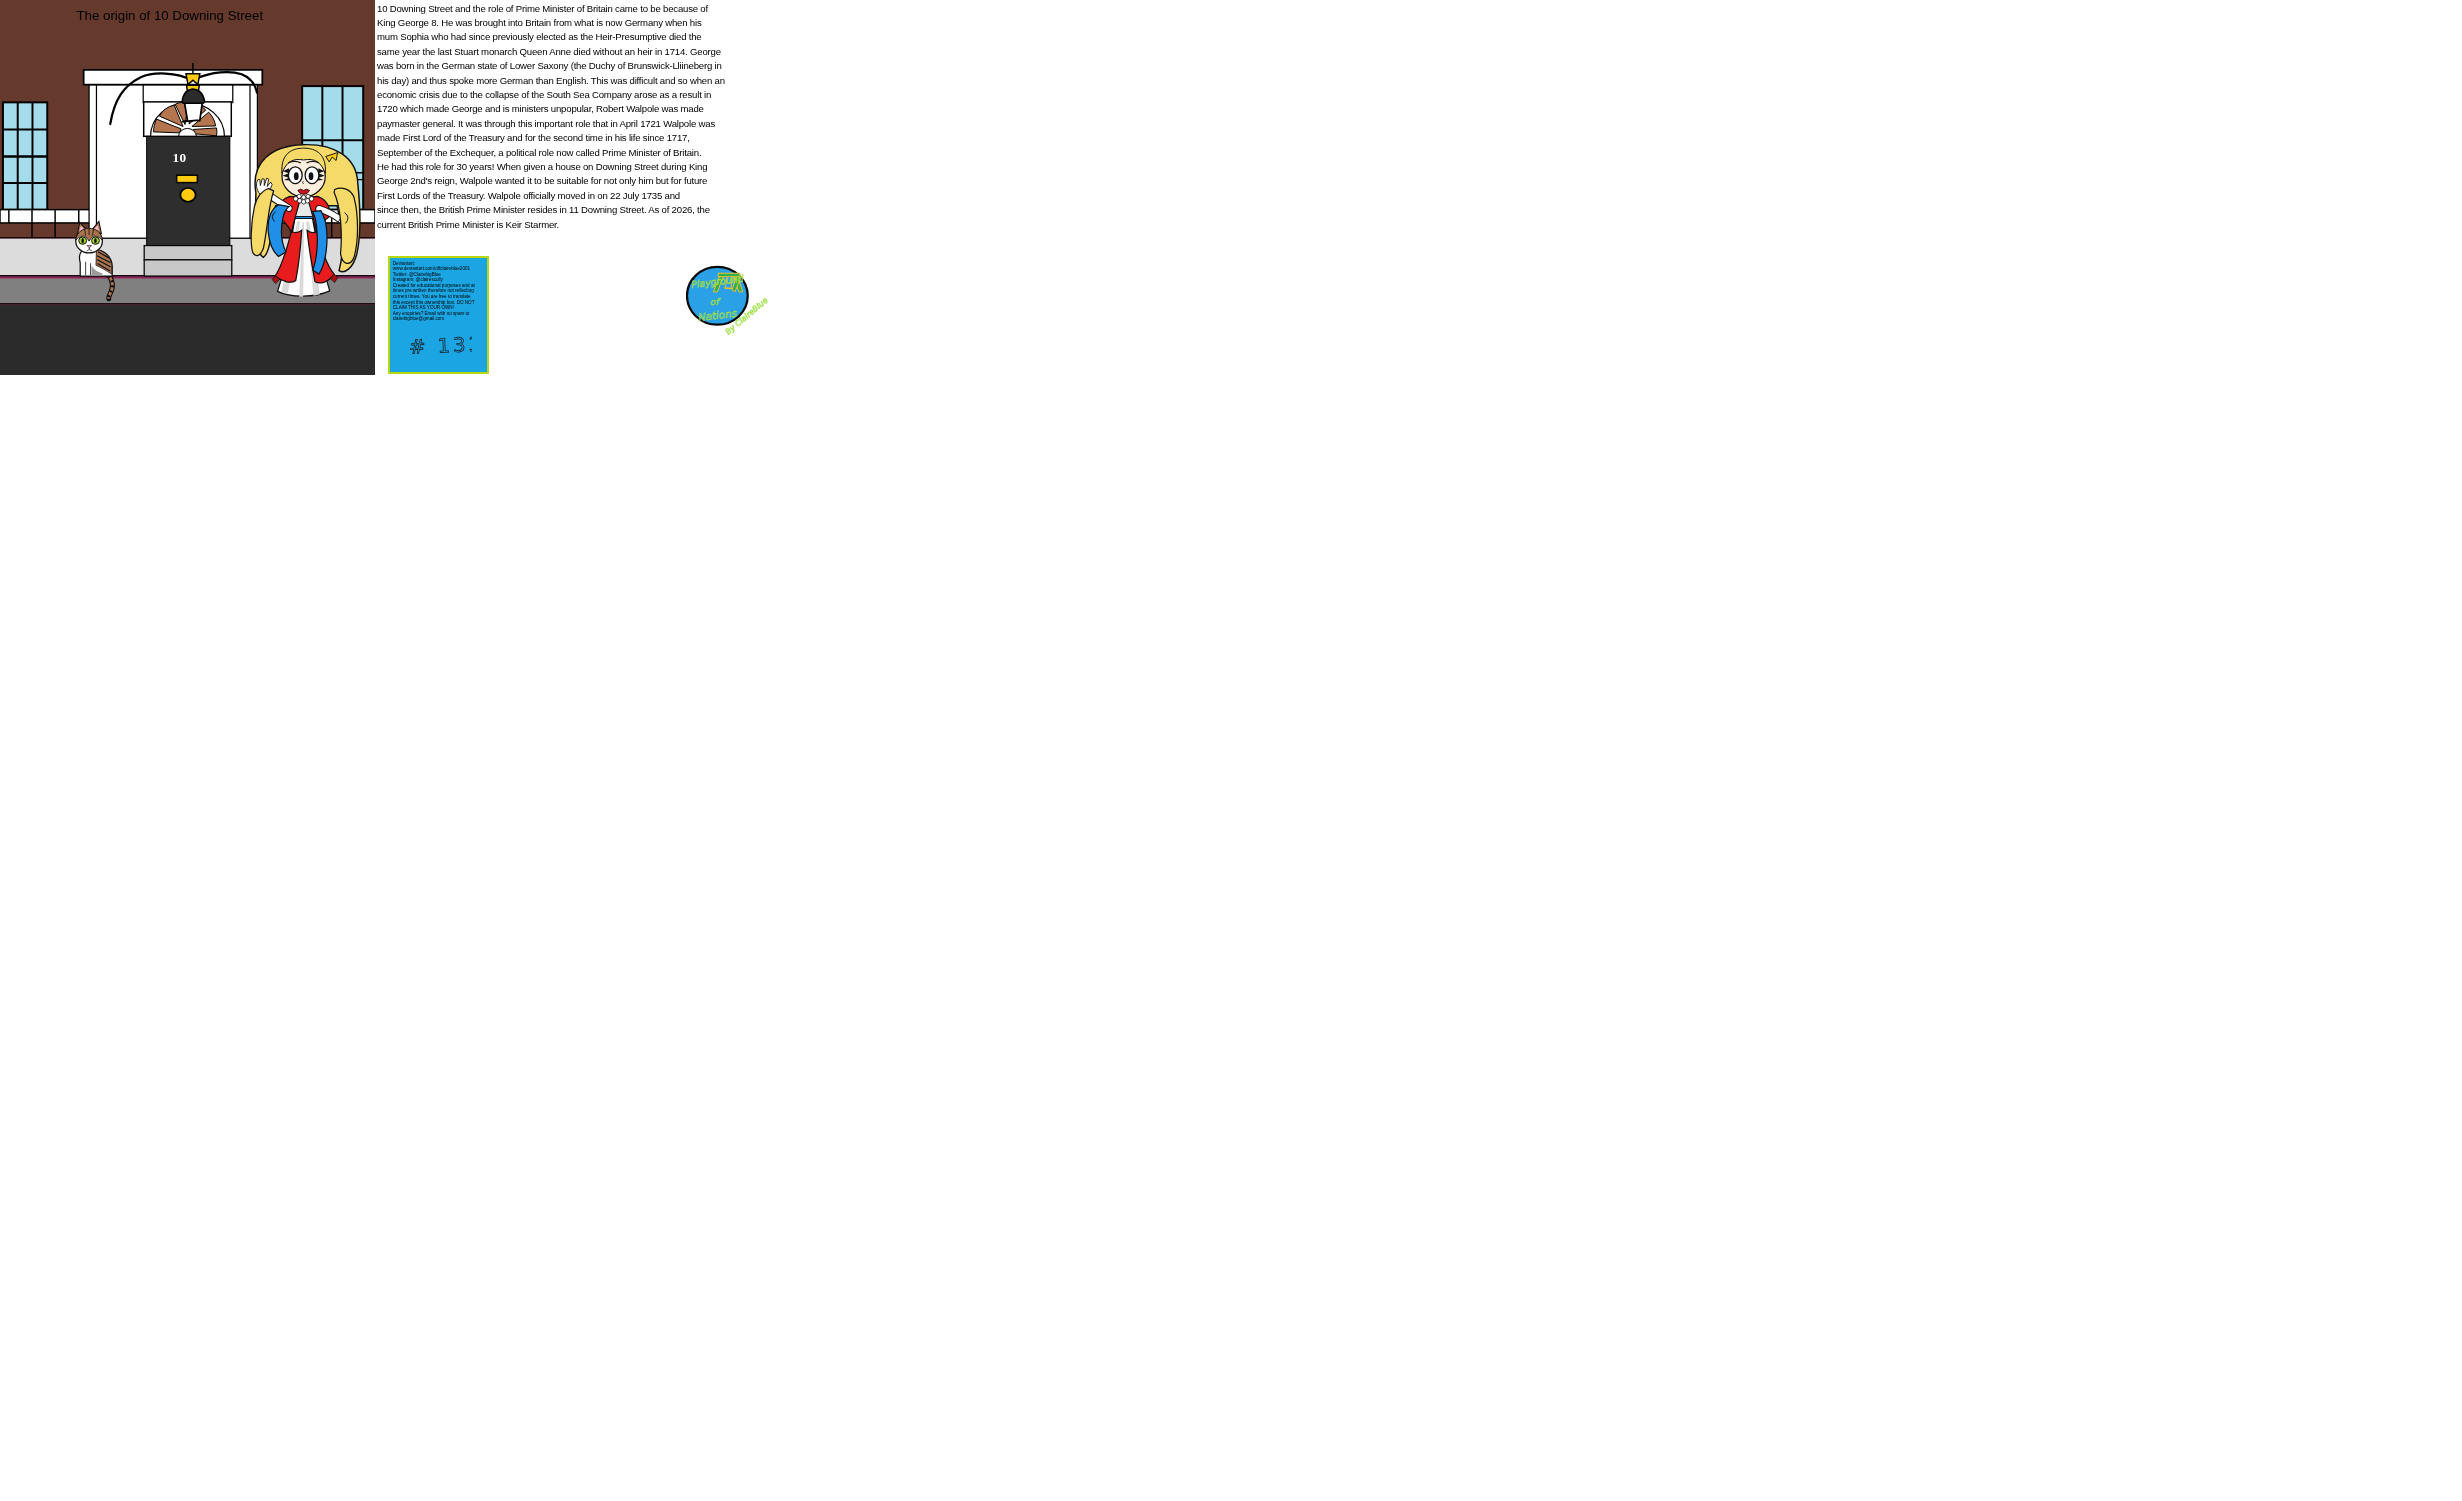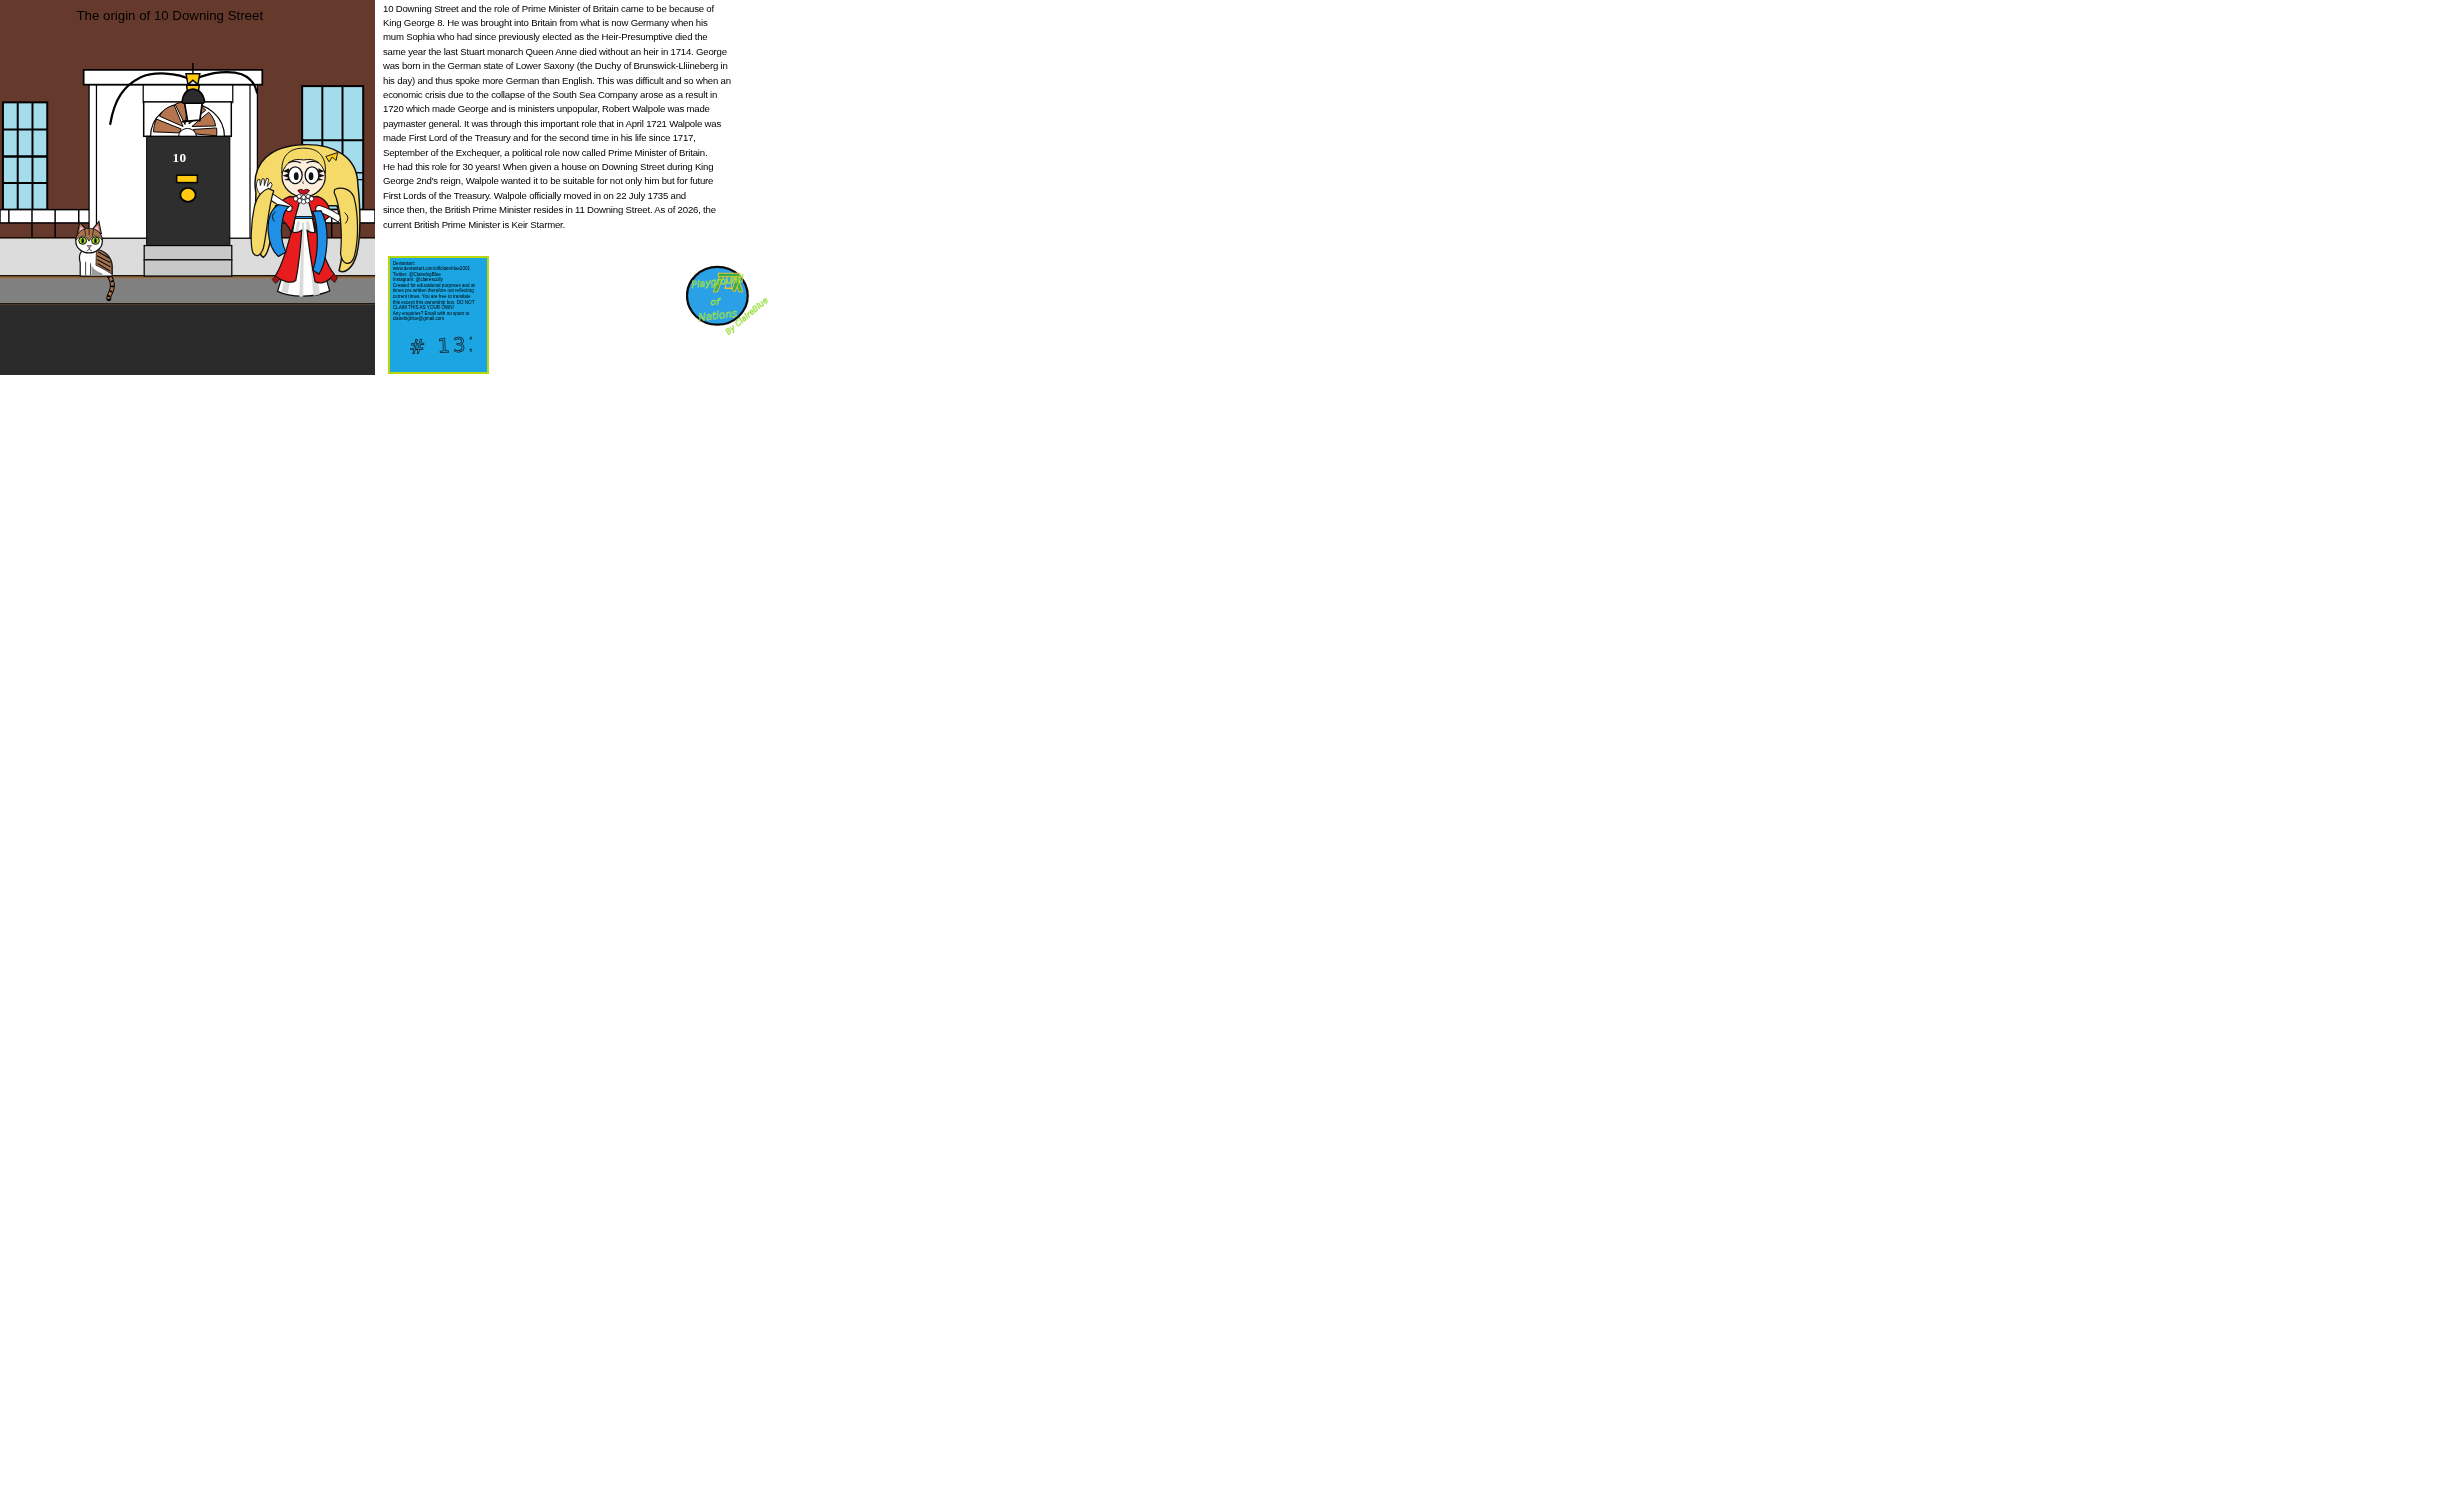--- a/index.html
+++ b/index.html
@@ -1,20 +1,20 @@
 <!DOCTYPE html>
 <html style="font-size:7.9px"><head>
 <meta charset="utf-8">
 <style>
   html,body{margin:0;padding:0;background:#fff;}
   body{font-family:"Liberation Sans",sans-serif;}
-  #page{position:relative;width:790px;height:375px;overflow:hidden;background:#fdba74;}
+  #page{position:relative;width:790px;height:375px;overflow:hidden;background:#ec4899;}
   #scene{position:absolute;left:0;top:0;width:375px;height:375px;}
   #text-panel{position:absolute;left:375px;top:0;width:415px;height:375px;background:#fff;}
-  .article{position:absolute;left:8px;top:1.5px;width:410px;color:#000;
+  .article{position:absolute;left:2px;top:1.5px;width:410px;color:#000;
            font-size:9.6px;line-height:14.4px;letter-spacing:-0.2px;}
   .article div{white-space:nowrap;}
   .ownership-box{position:absolute;left:12.8px;top:256px;width:94px;height:111px;
                  background:#1ba6e3;border:2px solid #b9d80b;color:#000;
                  padding:2.5px 0 0 3px;box-sizing:content-box;}
   .ownership-box .line{font-size:4.6px;line-height:5.6px;white-space:nowrap;}
   .issue{position:absolute;left:18.7px;top:73px;width:64px;height:30.5px;}
   .issue text{font-family:"DejaVu Sans",sans-serif;font-size:40px;letter-spacing:6px;
               fill:none;stroke:#111;stroke-width:1.4px;}
   .logo{position:absolute;left:311px;top:265px;width:98px;height:89px;}

